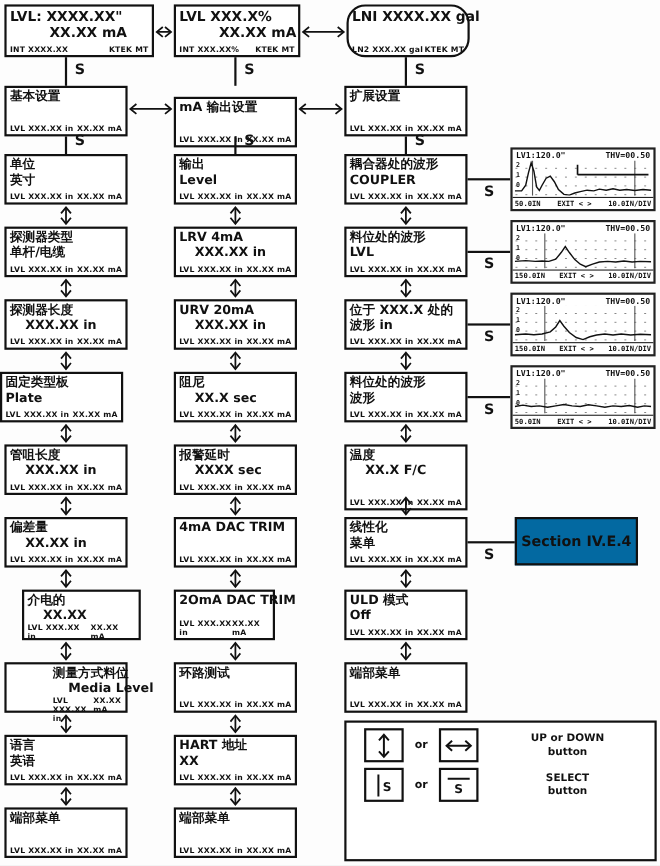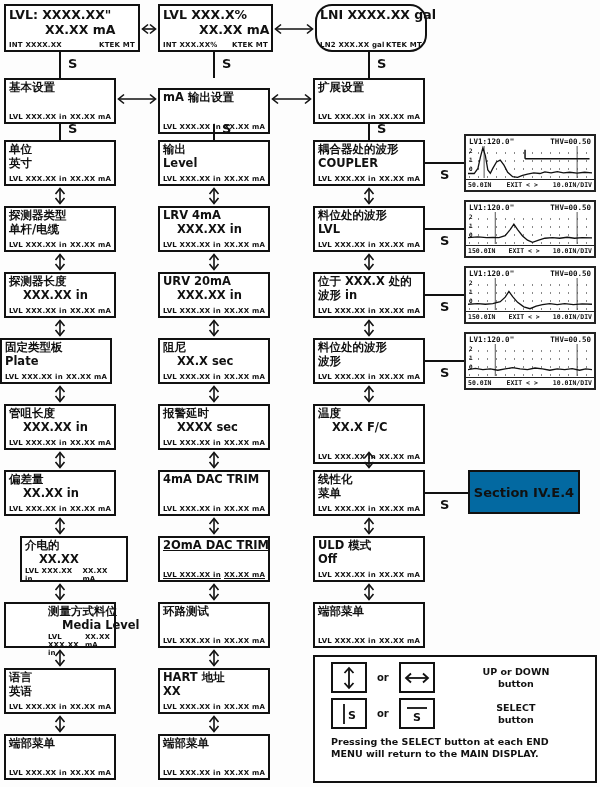--- a/index.html
+++ b/index.html
@@ -85,24 +85,20 @@
         <svg width="24" height="20" viewBox="0 0 24 20">
           <line x1="2" y1="4" x2="22" y2="4" stroke="#111" stroke-width="1.8"></line>
           <text x="8" y="17" font-size="11" font-weight="bold" fill="#111" font-family="DejaVu Sans">S</text>
         </svg>
       </div>
       <div class="nav-cap">
         <div>SELECT</div>
         <div>button</div>
       </div>
     </div>
-    <div class="nav-note">
-      <div>Pressing the SELECT button at each END</div>
-      <div>MENU will return to the MAIN DISPLAY.</div>
-    </div>
   </div>
 <div class="mbox dbox" style="left: 4px; top: 4px; width: 136px; height: 48px;">
       <div class="mline">LVL: XXXX.XX"</div>
       <div class="mline ind">XX.XX mA</div>
       <div class="mfoot">
         <span>INT XXXX.XX</span>
         <span>KTEK MT</span>
       </div>
     </div>
     <div class="mbox dbox" style="left: 158px; top: 4px; width: 115px; height: 48px;">
@@ -367,21 +363,21 @@
       <div class="mfoot">
         <span>LVL XXX.XX in</span>
         <span>XX.XX mA</span>
       </div>
     </div>
     <div class="arrow" style="left: 208px; top: 517px; width: 12px; height: 18px;"><svg width="12" height="18" viewBox="0 0 12 18">
         <line x1="6" y1="2" x2="6" y2="16" stroke="#111" stroke-width="1.6"></line>
         <polyline points="1.5,7 6,1.5 10.5,7" fill="none" stroke="#111" stroke-width="1.6"></polyline>
         <polyline points="1.5,11 6,16.5 10.5,11" fill="none" stroke="#111" stroke-width="1.6"></polyline>
       </svg></div>
-    <div class="mbox" style="left: 158px; top: 536px; width: 112px; height: 46px; text-decoration: underline;">
+    <div class="mbox" style="left: 158px; top: 536px; width: 92px; height: 46px;">
       <div class="mline">2OmA DAC TRIM</div>
       <div class="mfoot">
         <span>LVL XXX.XX in</span>
         <span>XX.XX mA</span>
       </div>
     </div>
     <div class="arrow" style="left: 208px; top: 583px; width: 12px; height: 18px;"><svg width="12" height="18" viewBox="0 0 12 18">
         <line x1="6" y1="2" x2="6" y2="16" stroke="#111" stroke-width="1.6"></line>
         <polyline points="1.5,7 6,1.5 10.5,7" fill="none" stroke="#111" stroke-width="1.6"></polyline>
         <polyline points="1.5,11 6,16.5 10.5,11" fill="none" stroke="#111" stroke-width="1.6"></polyline>

